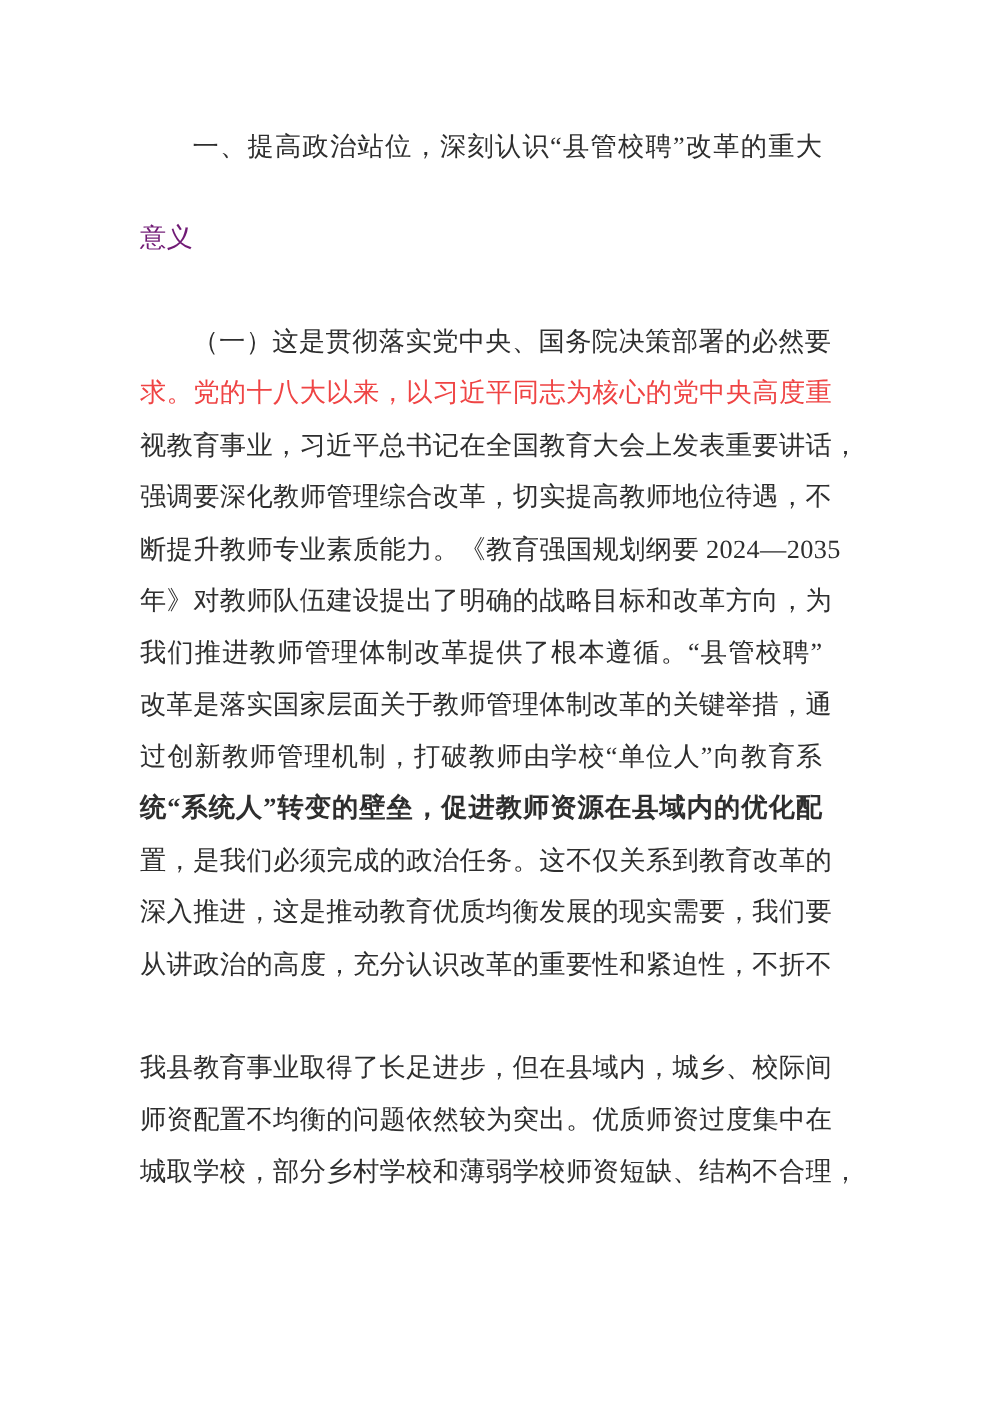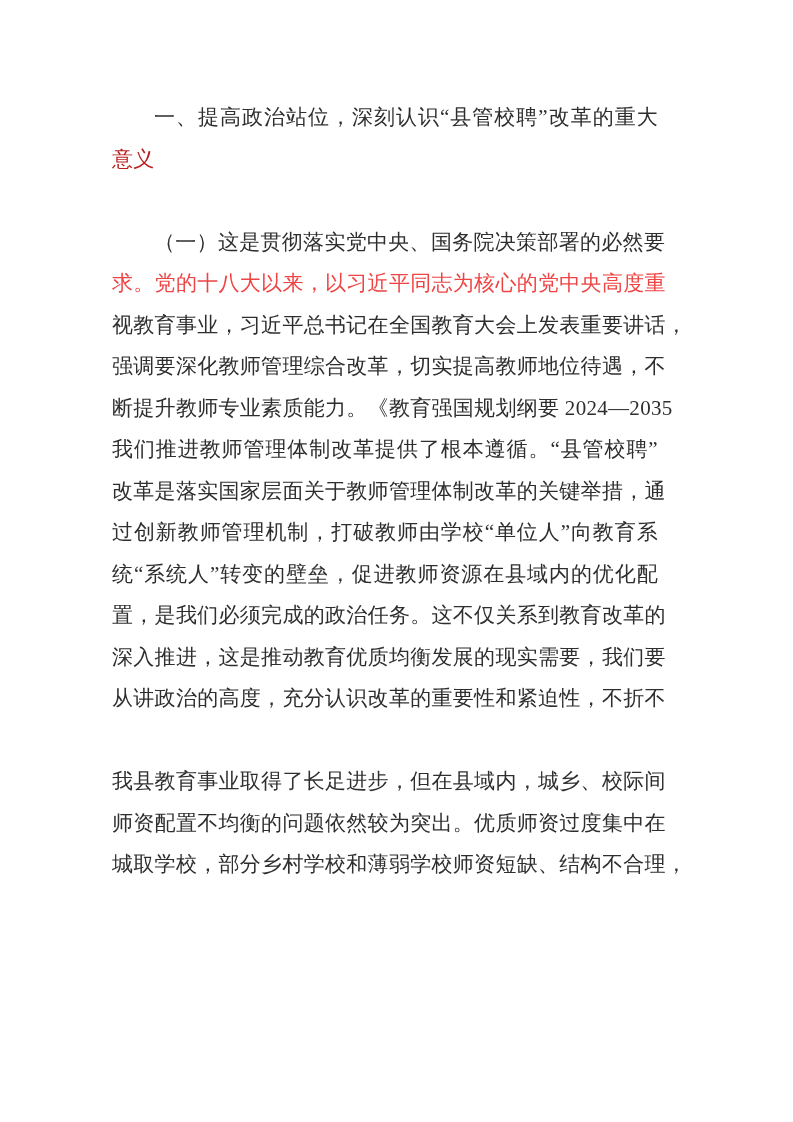--- a/index.html
+++ b/index.html
@@ -39,32 +39,33 @@
   .line.indent {
     padding-left: 42px;
   }
 </style>
 </head>
 <body>
 
 <div class="page" style="background: rgb(255, 255, 255);">
     <div class="block">
       <div class="line indent fill" style="color: rgb(46, 46, 46);">一、提高政治站位，深刻认识“县管校聘”改革的重大</div>
-      <div class="line" style="color: #b91c1c;">意义</div>
+      <div class="line" style="color: #701a75; margin-top: 31px;">意义</div>
     </div>
     <div class="block">
       <div class="line indent fill" style="color: rgb(46, 46, 46);">（一）这是贯彻落实党中央、国务院决策部署的必然要</div>
       <div class="line fill" style="color: #ef4444;">求。党的十八大以来，以习近平同志为核心的党中央高度重</div>
       <div class="line fill" style="color: rgb(46, 46, 46);">视教育事业，习近平总书记在全国教育大会上发表重要讲话，</div>
       <div class="line fill" style="color: rgb(46, 46, 46);">强调要深化教师管理综合改革，切实提高教师地位待遇，不</div>
       <div class="line fill" style="color: rgb(46, 46, 46);">断提升教师专业素质能力。《教育强国规划纲要 2024—2035</div>
+      <div class="line fill" style="color: rgb(46, 46, 46);">年》对教师队伍建设提出了明确的战略目标和改革方向，为</div>
       <div class="line fill" style="color: rgb(46, 46, 46);">我们推进教师管理体制改革提供了根本遵循。“县管校聘”</div>
       <div class="line fill" style="color: rgb(46, 46, 46);">改革是落实国家层面关于教师管理体制改革的关键举措，通</div>
       <div class="line fill" style="color: rgb(46, 46, 46);">过创新教师管理机制，打破教师由学校“单位人”向教育系</div>
-      <div class="line fill" style="color: rgb(46, 46, 46);">统“系统人”转变的壁垒，促进教师资源在县域内的优化配</div>
+      <div class="line fill" style="color: rgb(46, 46, 46); font-weight: bold;">统“系统人”转变的壁垒，促进教师资源在县域内的优化配</div>
       <div class="line fill" style="color: rgb(46, 46, 46);">置，是我们必须完成的政治任务。这不仅关系到教育改革的</div>
       <div class="line fill" style="color: rgb(46, 46, 46);">深入推进，这是推动教育优质均衡发展的现实需要，我们要</div>
       <div class="line fill" style="color: rgb(46, 46, 46);">从讲政治的高度，充分认识改革的重要性和紧迫性，不折不</div>
     </div>
     <div class="block">
       <div class="line fill" style="color: rgb(46, 46, 46);">我县教育事业取得了长足进步，但在县域内，城乡、校际间</div>
       <div class="line fill" style="color: rgb(46, 46, 46);">师资配置不均衡的问题依然较为突出。优质师资过度集中在</div>
       <div class="line fill" style="color: rgb(46, 46, 46);">城取学校，部分乡村学校和薄弱学校师资短缺、结构不合理，</div>
     </div>
   </div>

